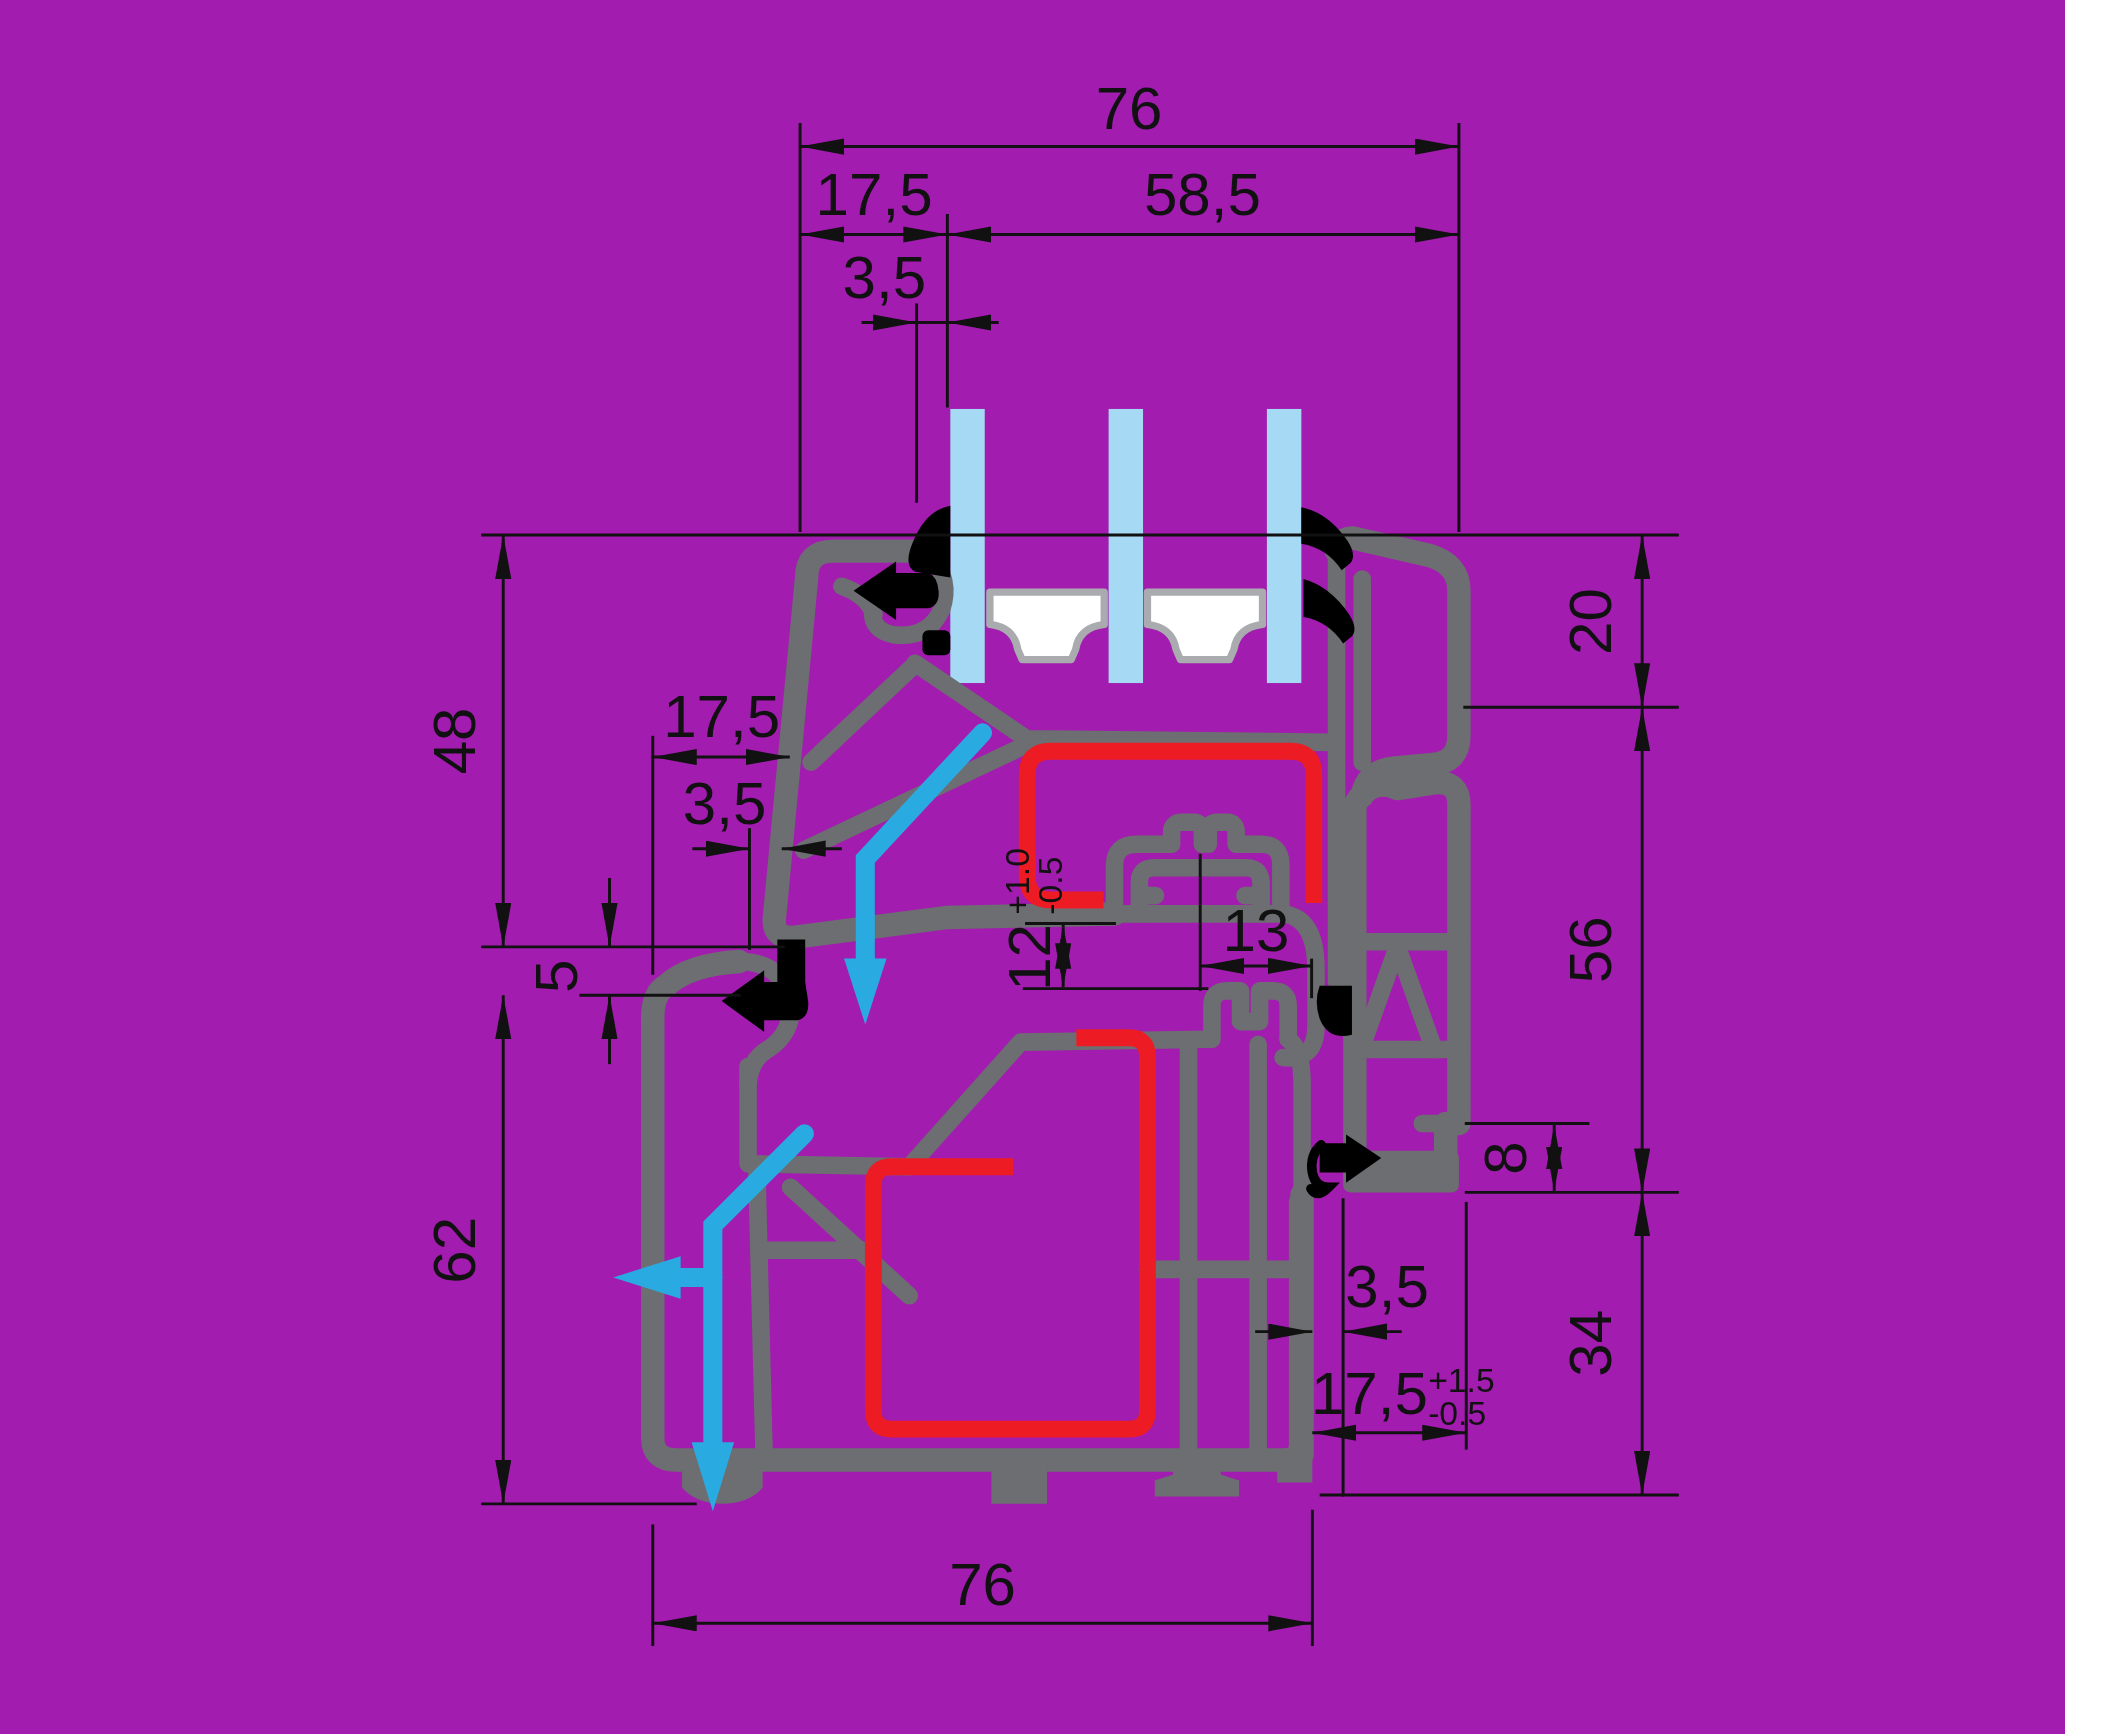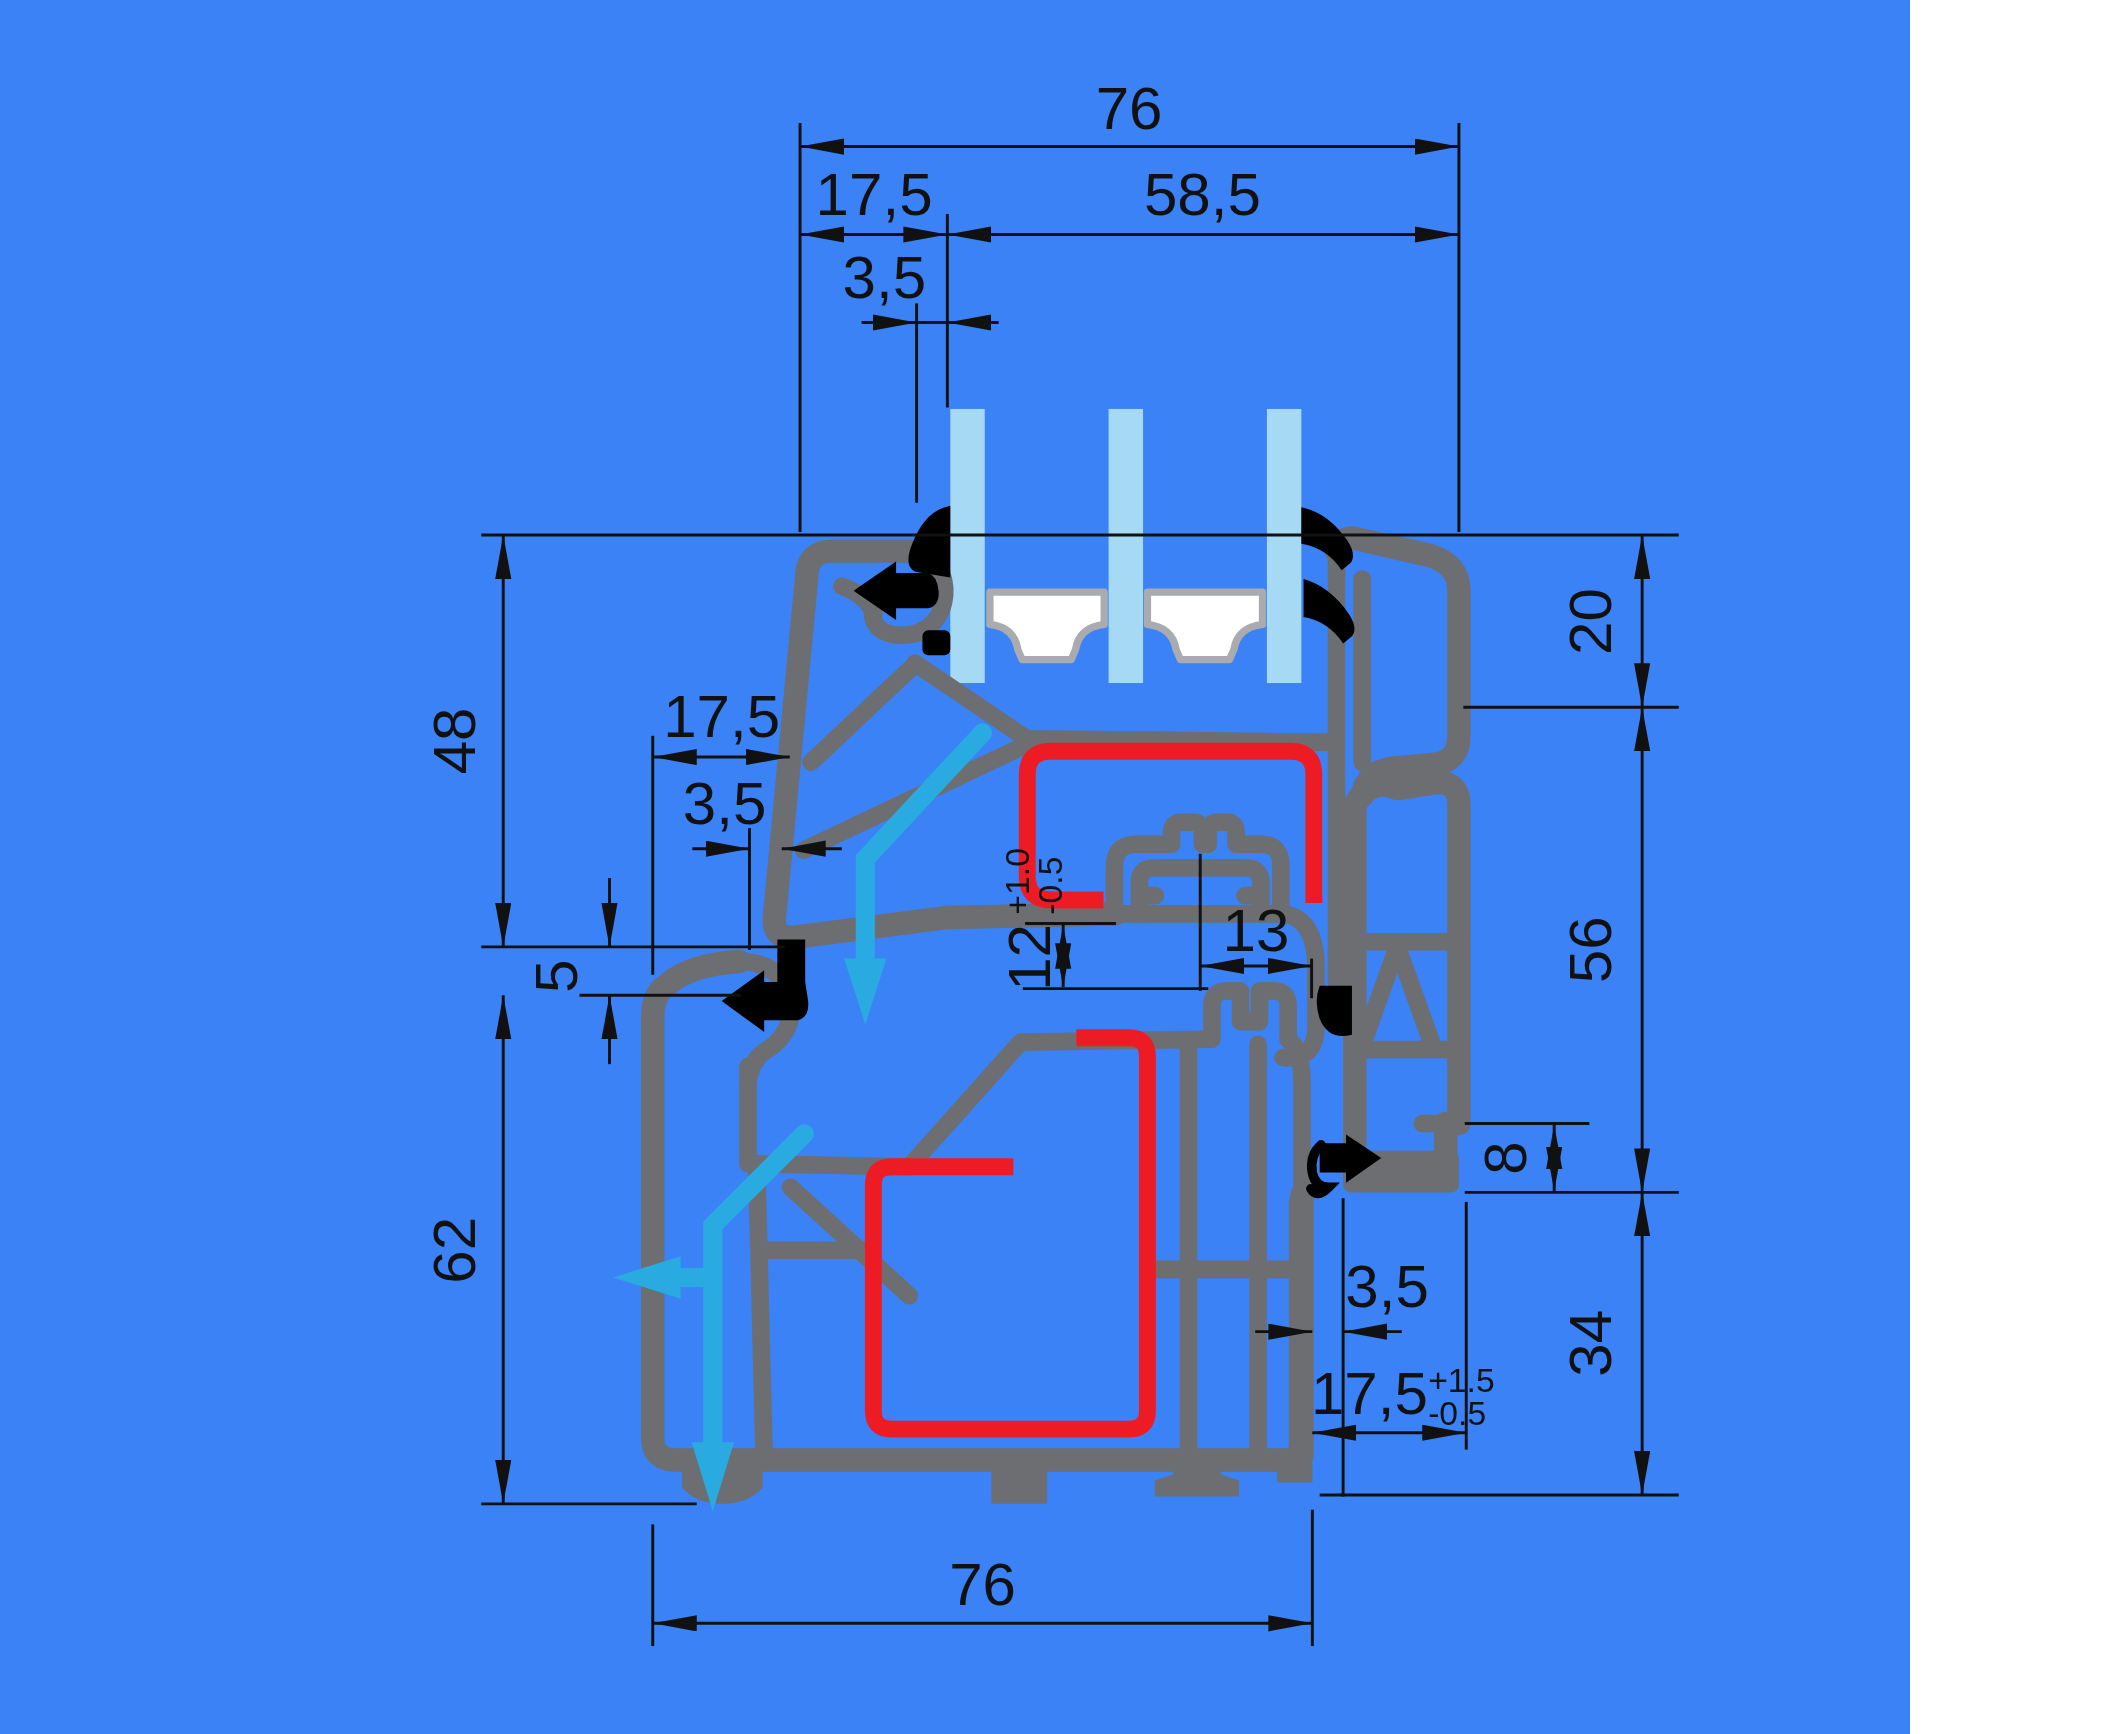--- a/index.html
+++ b/index.html
@@ -1,16 +1,16 @@
 <!DOCTYPE html>
 <html style="font-size:11.7px"><head>
 <meta charset="utf-8">
 <style>
   html,body{margin:0;padding:0;background:#ffffff;}
-  #stage{position:relative;width:1910px;height:1734px;background:#3b82f6;overflow:hidden;}
+  #stage{position:relative;width:2065px;height:1734px;background:#a21caf;overflow:hidden;}
   svg{position:absolute;left:0;top:0;}
   .profile{stroke:#6d6e71;stroke-width:32;fill:none;stroke-linecap:round;stroke-linejoin:round;}
   .web{stroke:#6d6e71;stroke-width:24;fill:none;stroke-linecap:round;stroke-linejoin:round;}
   .grayfill{fill:#6d6e71;stroke:none;}
   .glass{fill:#a5d9f4;stroke:none;}
   .block{fill:#ffffff;stroke:#a9abae;stroke-width:10;stroke-linejoin:round;}
   .red{stroke:#ed1c24;stroke-width:23;fill:none;stroke-linecap:butt;stroke-linejoin:round;}
   .blue{stroke:#29abe2;stroke-width:26;fill:none;stroke-linecap:round;}
   .bluefill{fill:#29abe2;stroke:none;}
   .blk{fill:#000000;stroke:none;}

